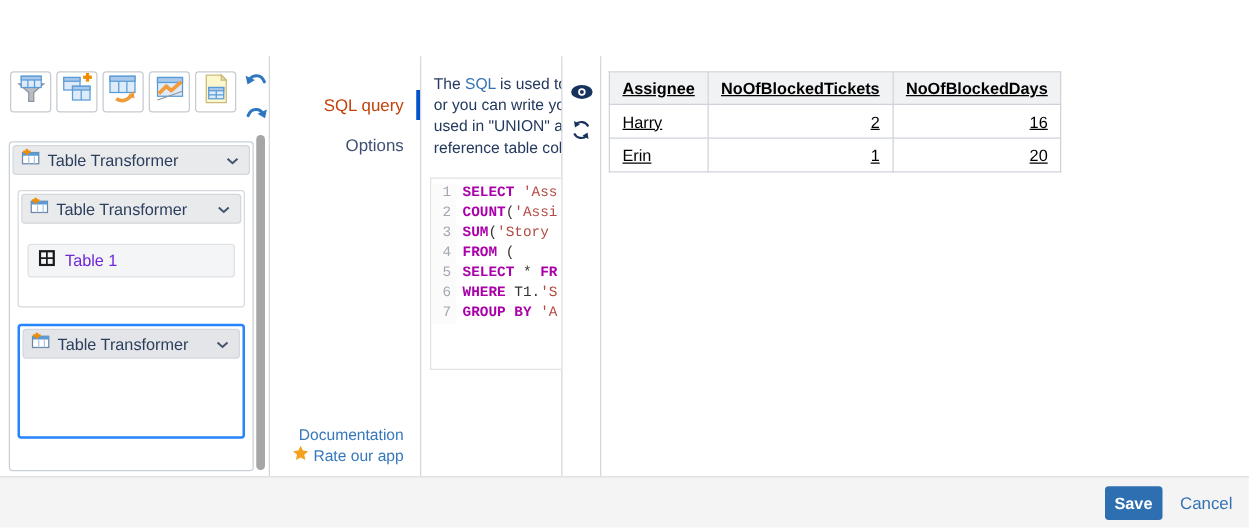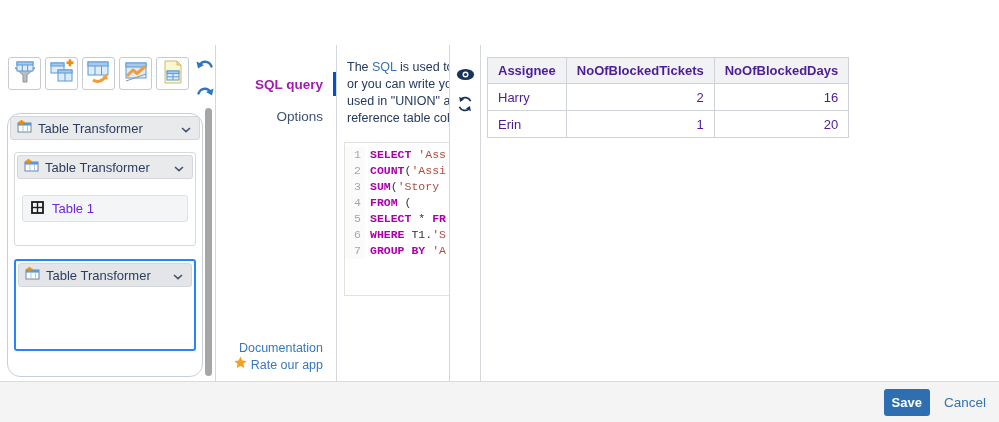--- a/index.html
+++ b/index.html
@@ -21,38 +21,38 @@
   
   .left { width: 216px; border-right: 1px solid #d4d7dc; position: relative; }
   .toolbar { position: absolute; top: 12px; left: 8px; display: flex; gap: 4px; }
   .tbtn { width: 33px; height: 33px; background: #fff; border: 1px solid #c6cad1; border-radius: 3px;
           display: flex; align-items: center; justify-content: center; cursor: pointer; }
   .undoredo { position: absolute; top: 13px; left: 196px; display: flex; flex-direction: column; gap: 9px; }
   .undoredo svg { cursor: pointer; }
   .lscroll { position: absolute; right: 3px; top: 63px; width: 7px; height: 268px; background: #a6a6a6; border-radius: 4px; }
 
   .tree { position: absolute; left: 7px; top: 68px; width: 196px; height: 264px;
-          border: 1px solid #c9cfd8; border-radius: 13px; background: #fff; }
+          border: 1px solid #c9cfd8; border-radius: 3px; background: #fff; }
   .selbox { margin: 2px; height: 24px; background: #e9eaec; border: 1px solid #d3d6db; border-radius: 3px;
             display: flex; align-items: center; padding: 0 8px 0 6px; gap: 6px; cursor: pointer; }
   .selbox .lbl { font-size: 13px; color: #2c3e5d; flex: 1; white-space: nowrap; overflow: hidden; }
   .nest { margin: 12px 6px 0 6px; border: 1px solid #d6d9de; border-radius: 3px; background: #fff; height: 94px; }
   .nest.sel { border: 2px solid #2684ff; height: 92px; margin-top: 13px; }
   .nest.sel .selbox { background: #e3e5e8; }
   .titem { margin: 16px 7px 0 7px; height: 27px; background: #f4f5f7; border: 1px solid #dfe1e5; border-radius: 3px;
            display: flex; align-items: center; padding-left: 8px; gap: 8px; cursor: pointer; }
   .nest.sel .titem { margin-top: 14px; }
   .titem .lbl { font-size: 13px; color: #6d28d9; }
 
   
   .nav { width: 121px; border-right: 1px solid #d4d7dc; position: relative; }
   .nav-items { padding-top: 23px; }
   .nav-item { height: 32px; display: flex; align-items: center; justify-content: flex-end;
               padding-right: 13px; font-size: 13.5px; color: #3f5172; cursor: pointer; position: relative; }
-  .nav-item.active { color: #a21caf; font-weight: 700; }
+  .nav-item.active { color: #c2410c; font-weight: 400; }
   .nav-item.active::after { content: ""; position: absolute; right: 0; top: 4px; width: 3px; height: 24px; background: #0052cc; }
   .nav-links { position: absolute; bottom: 8px; right: 13px; text-align: left; }
   .nav-link { font-size: 12.5px; line-height: 16px; color: #3778bd; cursor: pointer;
               display: flex; align-items: center; justify-content: flex-end; gap: 4px; }
 
   
   .sqlpane { width: 113px; border-right: 1px solid #d4d7dc; position: relative; overflow: hidden; }
   .desc { position: absolute; top: 14px; left: 10px; right: 0; }
   .desc .dline { white-space: nowrap; overflow: hidden; font-size: 12.5px; line-height: 17px; color: #24395e; }
   .desc a { color: #3572b0; text-decoration: none; cursor: pointer; }
@@ -65,21 +65,21 @@
   .t-st { color: #b24a43; }
   .t-tx { color: #333; }
 
   
   .strip { width: 31px; border-right: 1px solid #d4d7dc; display: flex; flex-direction: column; align-items: center; padding-top: 22px; gap: 11px; }
   .strip svg { cursor: pointer; }
 
   
   .resarea { flex: 1; position: relative; }
   table.res { border-collapse: collapse; position: absolute; left: 6px; top: 12px; }
-  table.res th, table.res td { border: 1px solid #cfd3d9; font-size: 13px; color: #4c1d95; padding: 0 10px; }
+  table.res th, table.res td { border: 1px solid #cfd3d9; font-size: 13px; color: #000000; padding: 0 10px; text-decoration: underline; }
   table.res th { background: #f1f2f4; font-weight: 700; height: 26px; text-align: left; }
   table.res td { height: 27px; background: #fff; }
   table.res td.num, table.res th.num-h { }
   table.res td.num { text-align: right; }
   .w1 { width: 67px; } .w2 { width: 124px; } .w3 { width: 118px; }
 
   
   .ftr { position: absolute; left: 0; right: 0; bottom: 0; height: 41px; background: #f4f4f5;
          border-top: 1px solid #d9dbe0; display: flex; align-items: center; justify-content: flex-end;
          padding-right: 13px; gap: 14px; }

